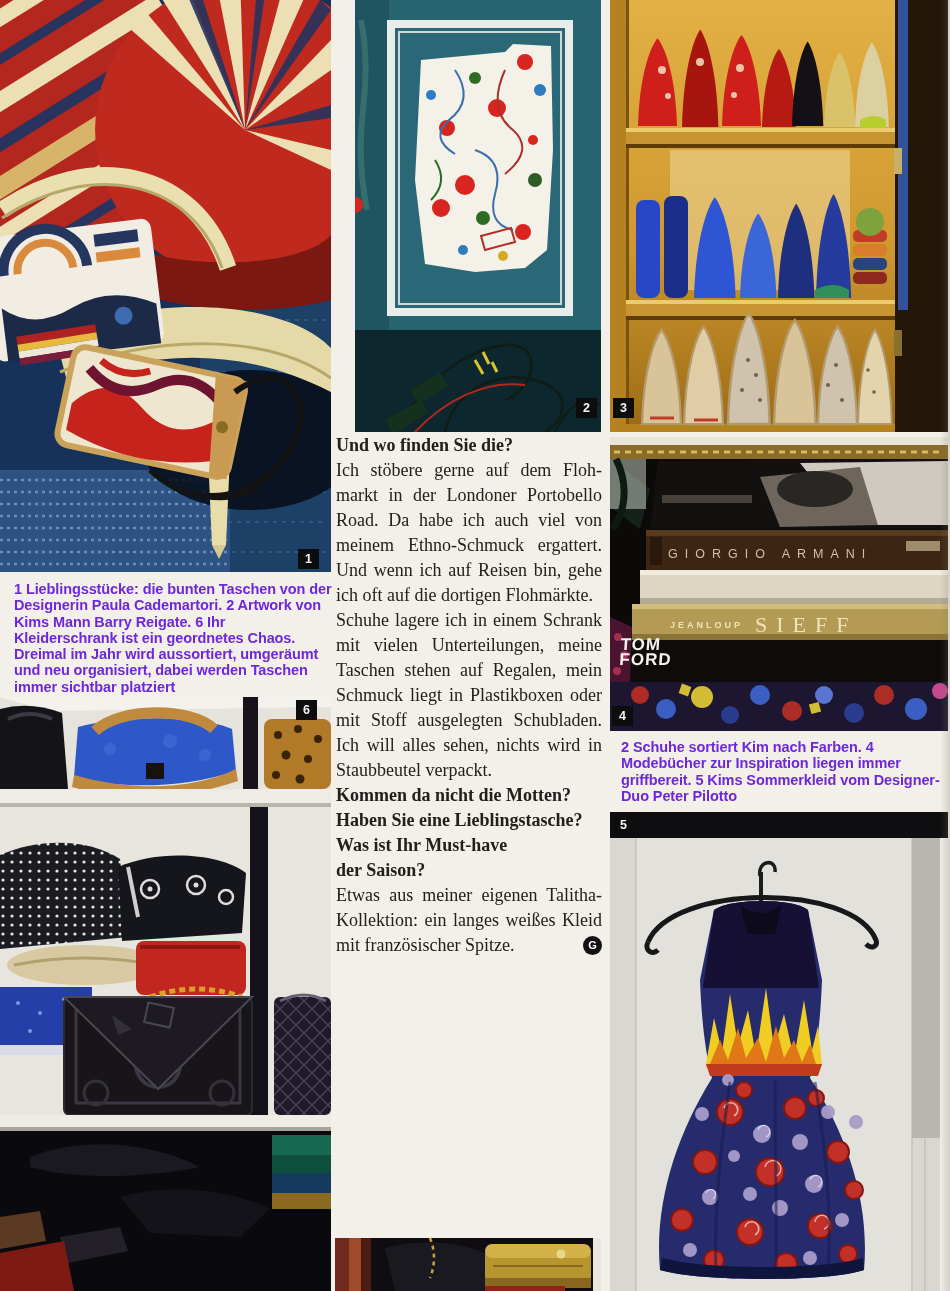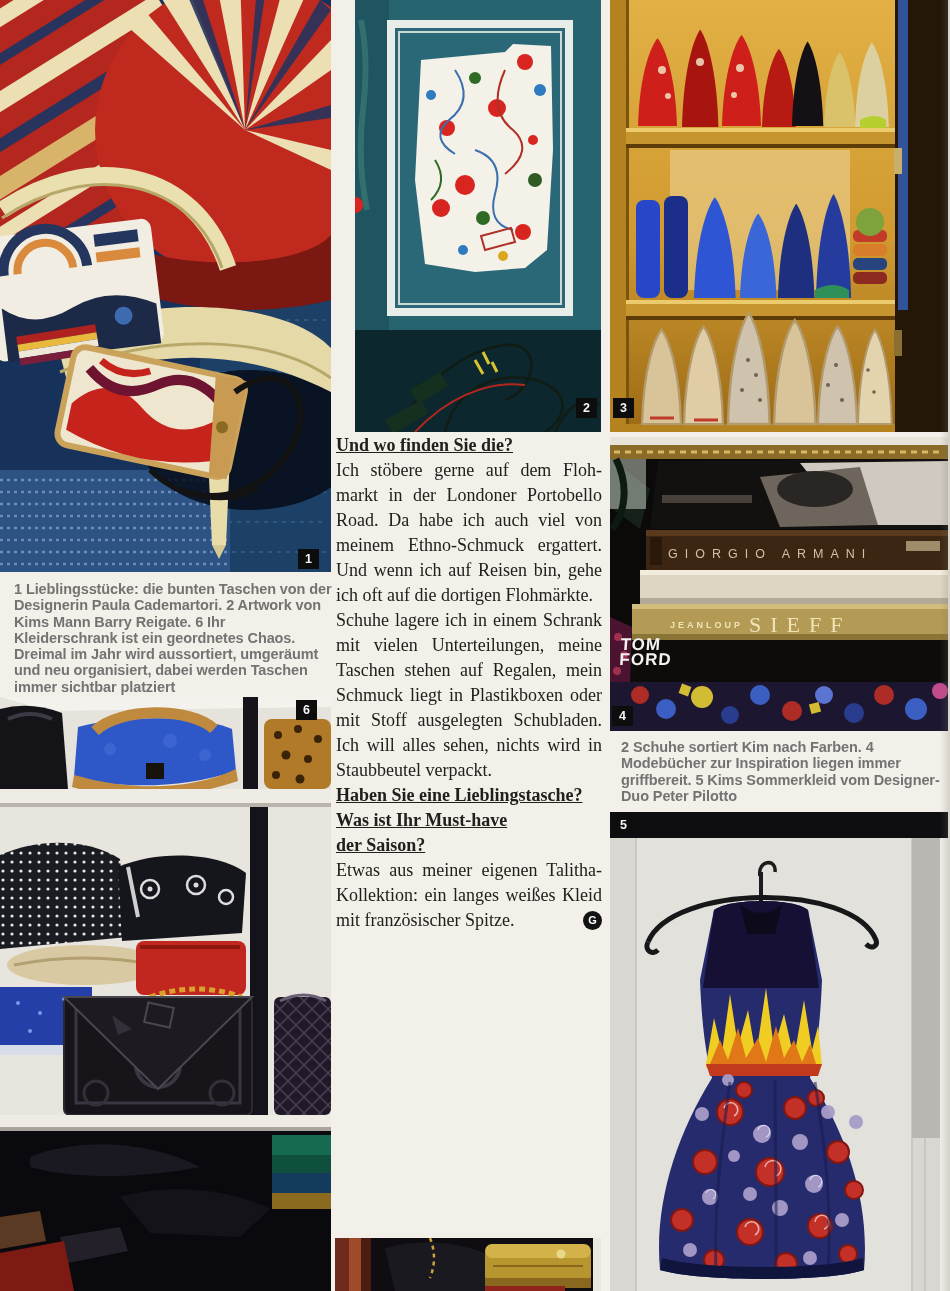--- a/index.html
+++ b/index.html
@@ -13,46 +13,46 @@
     background:linear-gradient(to right,rgba(0,0,0,0),rgba(120,115,105,.25));
     pointer-events:none;
   }
   .photo{position:absolute;overflow:hidden;}
   .photo svg{display:block;}
   .marker{
     position:absolute;width:21px;height:20px;background:#0d0d0d;color:#f4f4f4;
     font:700 12.5px/20px "Liberation Sans",sans-serif;text-align:center;
   }
   .caption{
-    position:absolute;color:#737373;
+    position:absolute;color:#6d28d9;
     font:700 14.5px/16.3px "Liberation Sans",sans-serif;
     letter-spacing:-0.1px;
   }
   .article{
     position:absolute;left:336px;top:433px;width:266px;
     font:400 18px/25px "Liberation Serif",serif;color:#21201d;
     text-align:justify;
   }
   .article p{margin:0;}
-  .article .q{font-weight:700;text-align:left;white-space:pre-line;text-decoration:underline;}
+  .article .q{font-weight:700;text-align:left;white-space:pre-line;}
   .article .last{position:relative;padding-right:0;}
   .endmark{
     position:absolute;right:0;bottom:3px;width:19px;height:19px;border-radius:50%;
     background:#121212;color:#fff;font:700 11px/19px "Liberation Sans",sans-serif;
     text-align:center;
   }
   
   .spine{position:absolute;white-space:nowrap;}
   .spine-armani{
     left:58px;top:110px;color:#cfc2a8;font:400 12.5px "Liberation Sans",sans-serif;
     letter-spacing:7px;
   }
   .spine-sieff{left:60px;top:175px;color:#efe3b6;}
   .spine-sieff .sm{font:700 9px "Liberation Sans",sans-serif;letter-spacing:3px;vertical-align:4px;}
-  .spine-sieff .lg{font:400 22px "Liberation Serif",serif;letter-spacing:9px;margin-left:6px;}
+  .spine-sieff .lg{font:400 22px "Liberation Serif",serif;letter-spacing:9px;margin-left:12px;}
   .spine-tomford{
     left:10px;top:200px;color:#f4f2ee;font:700 17px/15px "Liberation Sans",sans-serif;
     letter-spacing:1px;transform:skewX(-4deg);
   }
 </style>
 </head>
 <body>
 
 <div class="page">
 
@@ -563,20 +563,21 @@
       </g>
       <rect x="150" y="48" width="80" height="5" fill="#8e241c"></rect>
       <rect x="258" y="0" width="8" height="53" fill="#eae7e1"></rect>
     </svg>
   </figure>
 
   <div class="article">
     <p class="q">Und wo finden Sie die?</p>
     <p class="a">Ich stöbere gerne auf dem Floh­markt in der Londoner Portobello Road. Da habe ich auch viel von meinem Ethno-Schmuck ergattert. Und wenn ich auf Reisen bin, gehe ich oft auf die dortigen Flohmärkte.</p>
     <p class="a">Schuhe lagere ich in einem Schrank mit vielen Unterteilungen, meine Taschen stehen auf Regalen, mein Schmuck liegt in Plastikboxen oder mit Stoff ausgelegten Schub­laden. Ich will alles sehen, nichts wird in Staubbeutel verpackt.</p>
+    <p class="q">Kommen da nicht die Motten?</p>
     <p class="q">Haben Sie eine Lieblingstasche?</p>
     <p class="q">Was ist Ihr Must-have
 der Saison?</p>
     <p class="a last">
       <span>Etwas aus meiner eigenen Talitha-Kollektion: ein langes weißes Kleid mit französischer Spitze.</span>
       <span class="endmark">G</span>
     </p>
   </div>
 
 </div>

